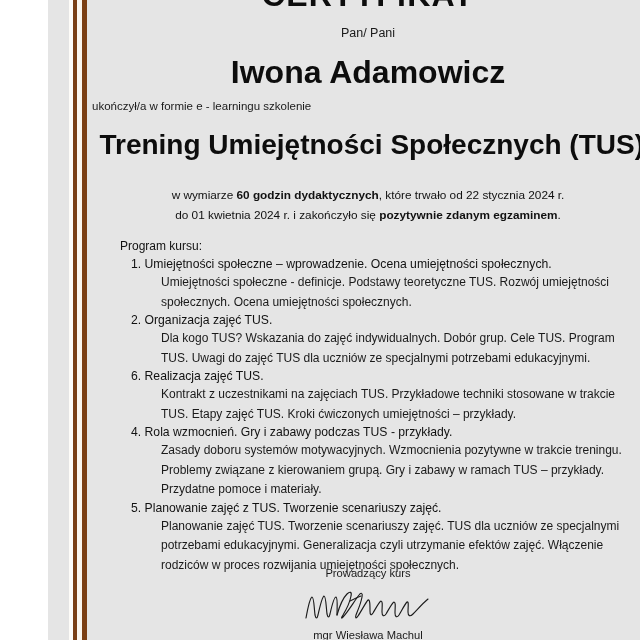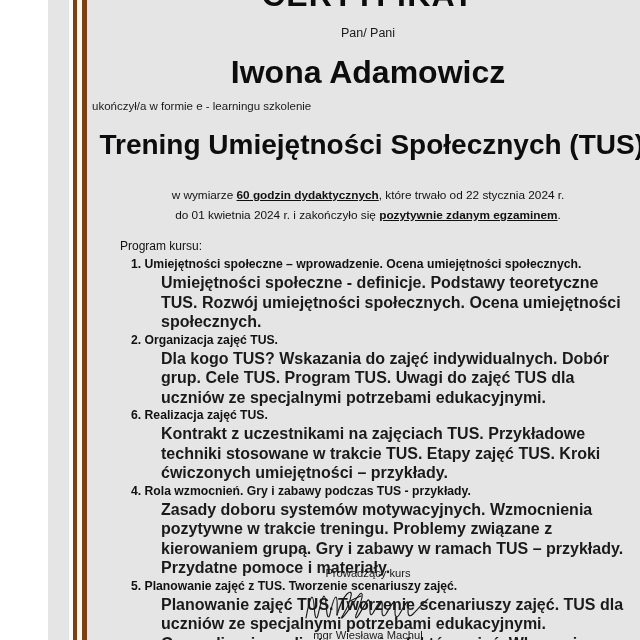--- a/index.html
+++ b/index.html
@@ -125,21 +125,21 @@
 
   .duration {
     position: absolute;
     left: 0; top: 185px;
     width: 552px;
     text-align: center;
     font-size: 11.8px;
     line-height: 20px;
     color: #111111;
   }
-  .duration b { font-weight: bold; text-decoration: underline; }
+  .duration b { font-weight: bold; }
 
   
   .program {
     position: absolute;
     left: 28px;
     top: 238px;
     width: 516px;
   }
   .program-heading {
     font-size: 12px;
@@ -149,29 +149,29 @@
     margin: 0 0 1px 0;
   }
   .program-list {
     list-style: none;
     margin: 0;
     padding: 0;
   }
   .program-item { margin: 0 0 0 0; }
   .item-title {
     font-size: 12.2px;
-    font-weight: bold;
+    font-weight: normal;
     line-height: 17px;
     color: #111111;
     padding-left: 24px;
     text-indent: -13px;
   }
   .item-desc {
-    font-size: 16px;
-    font-weight: bold;
+    font-size: 12px;
+    font-weight: normal;
     line-height: 19.5px;
     color: #1a1a1a;
     padding-left: 41px;
     padding-right: 4px;
   }
 
   
   .sig-block {
     position: absolute;
     left: 0;

